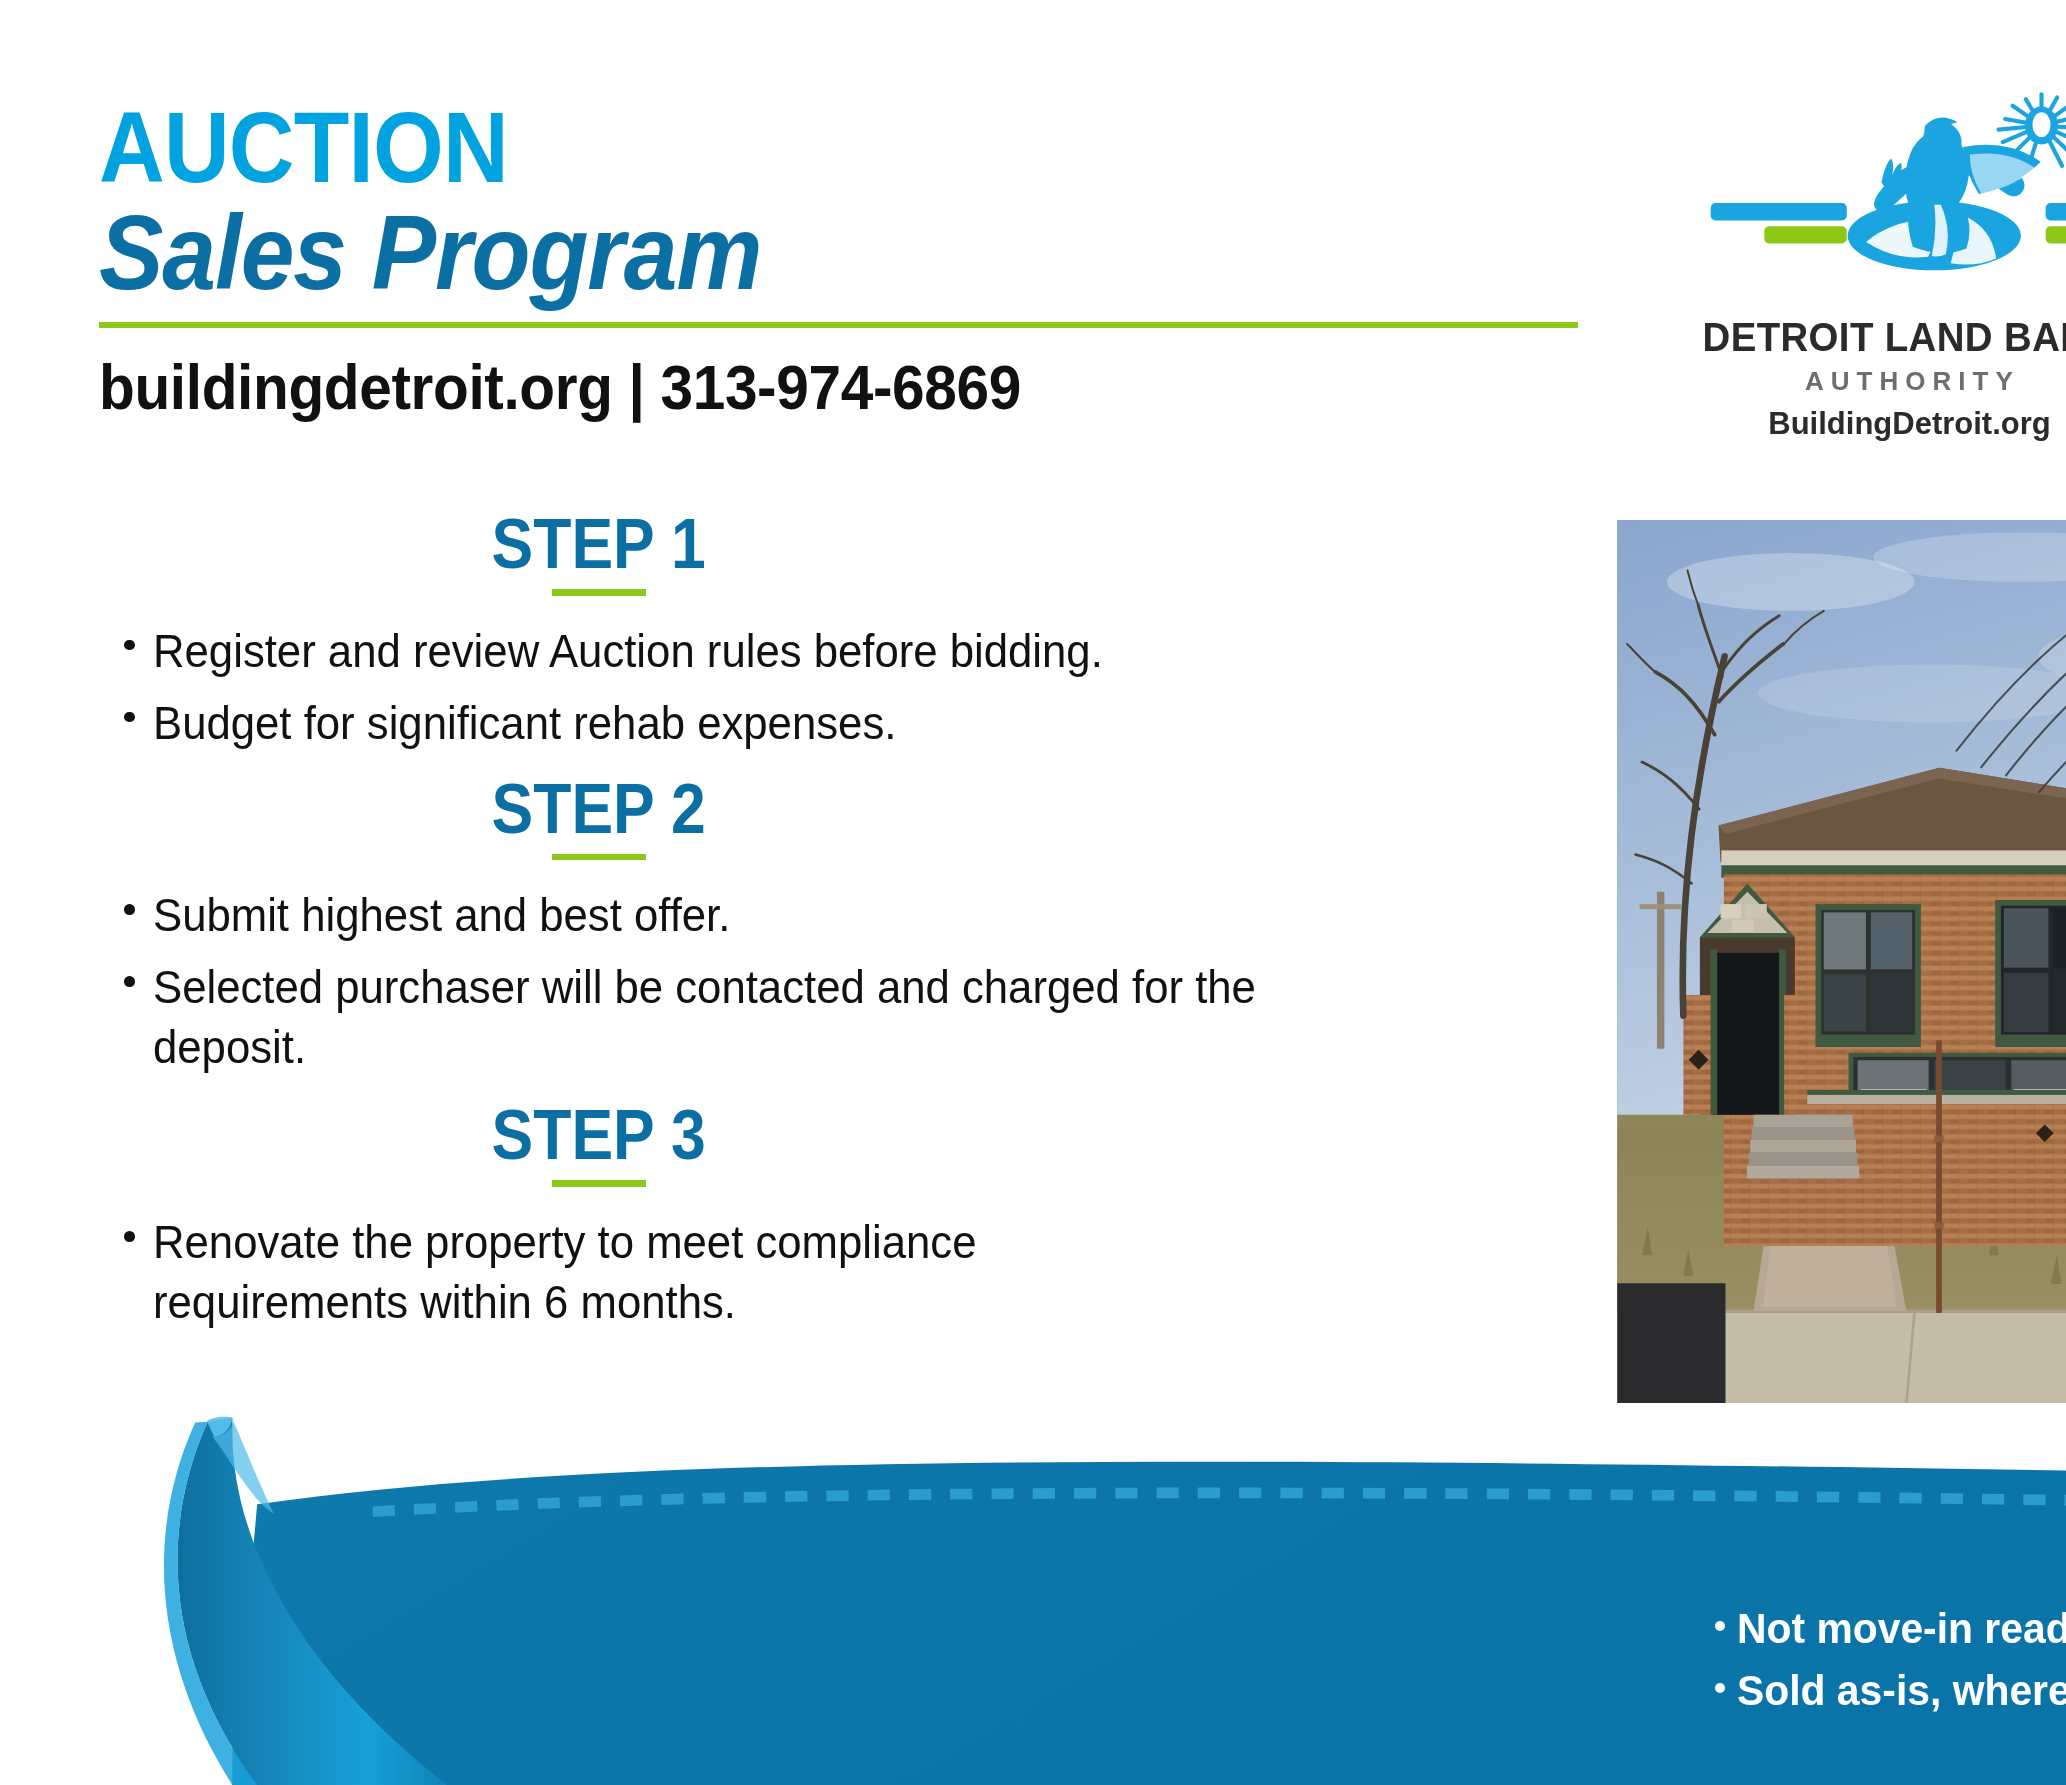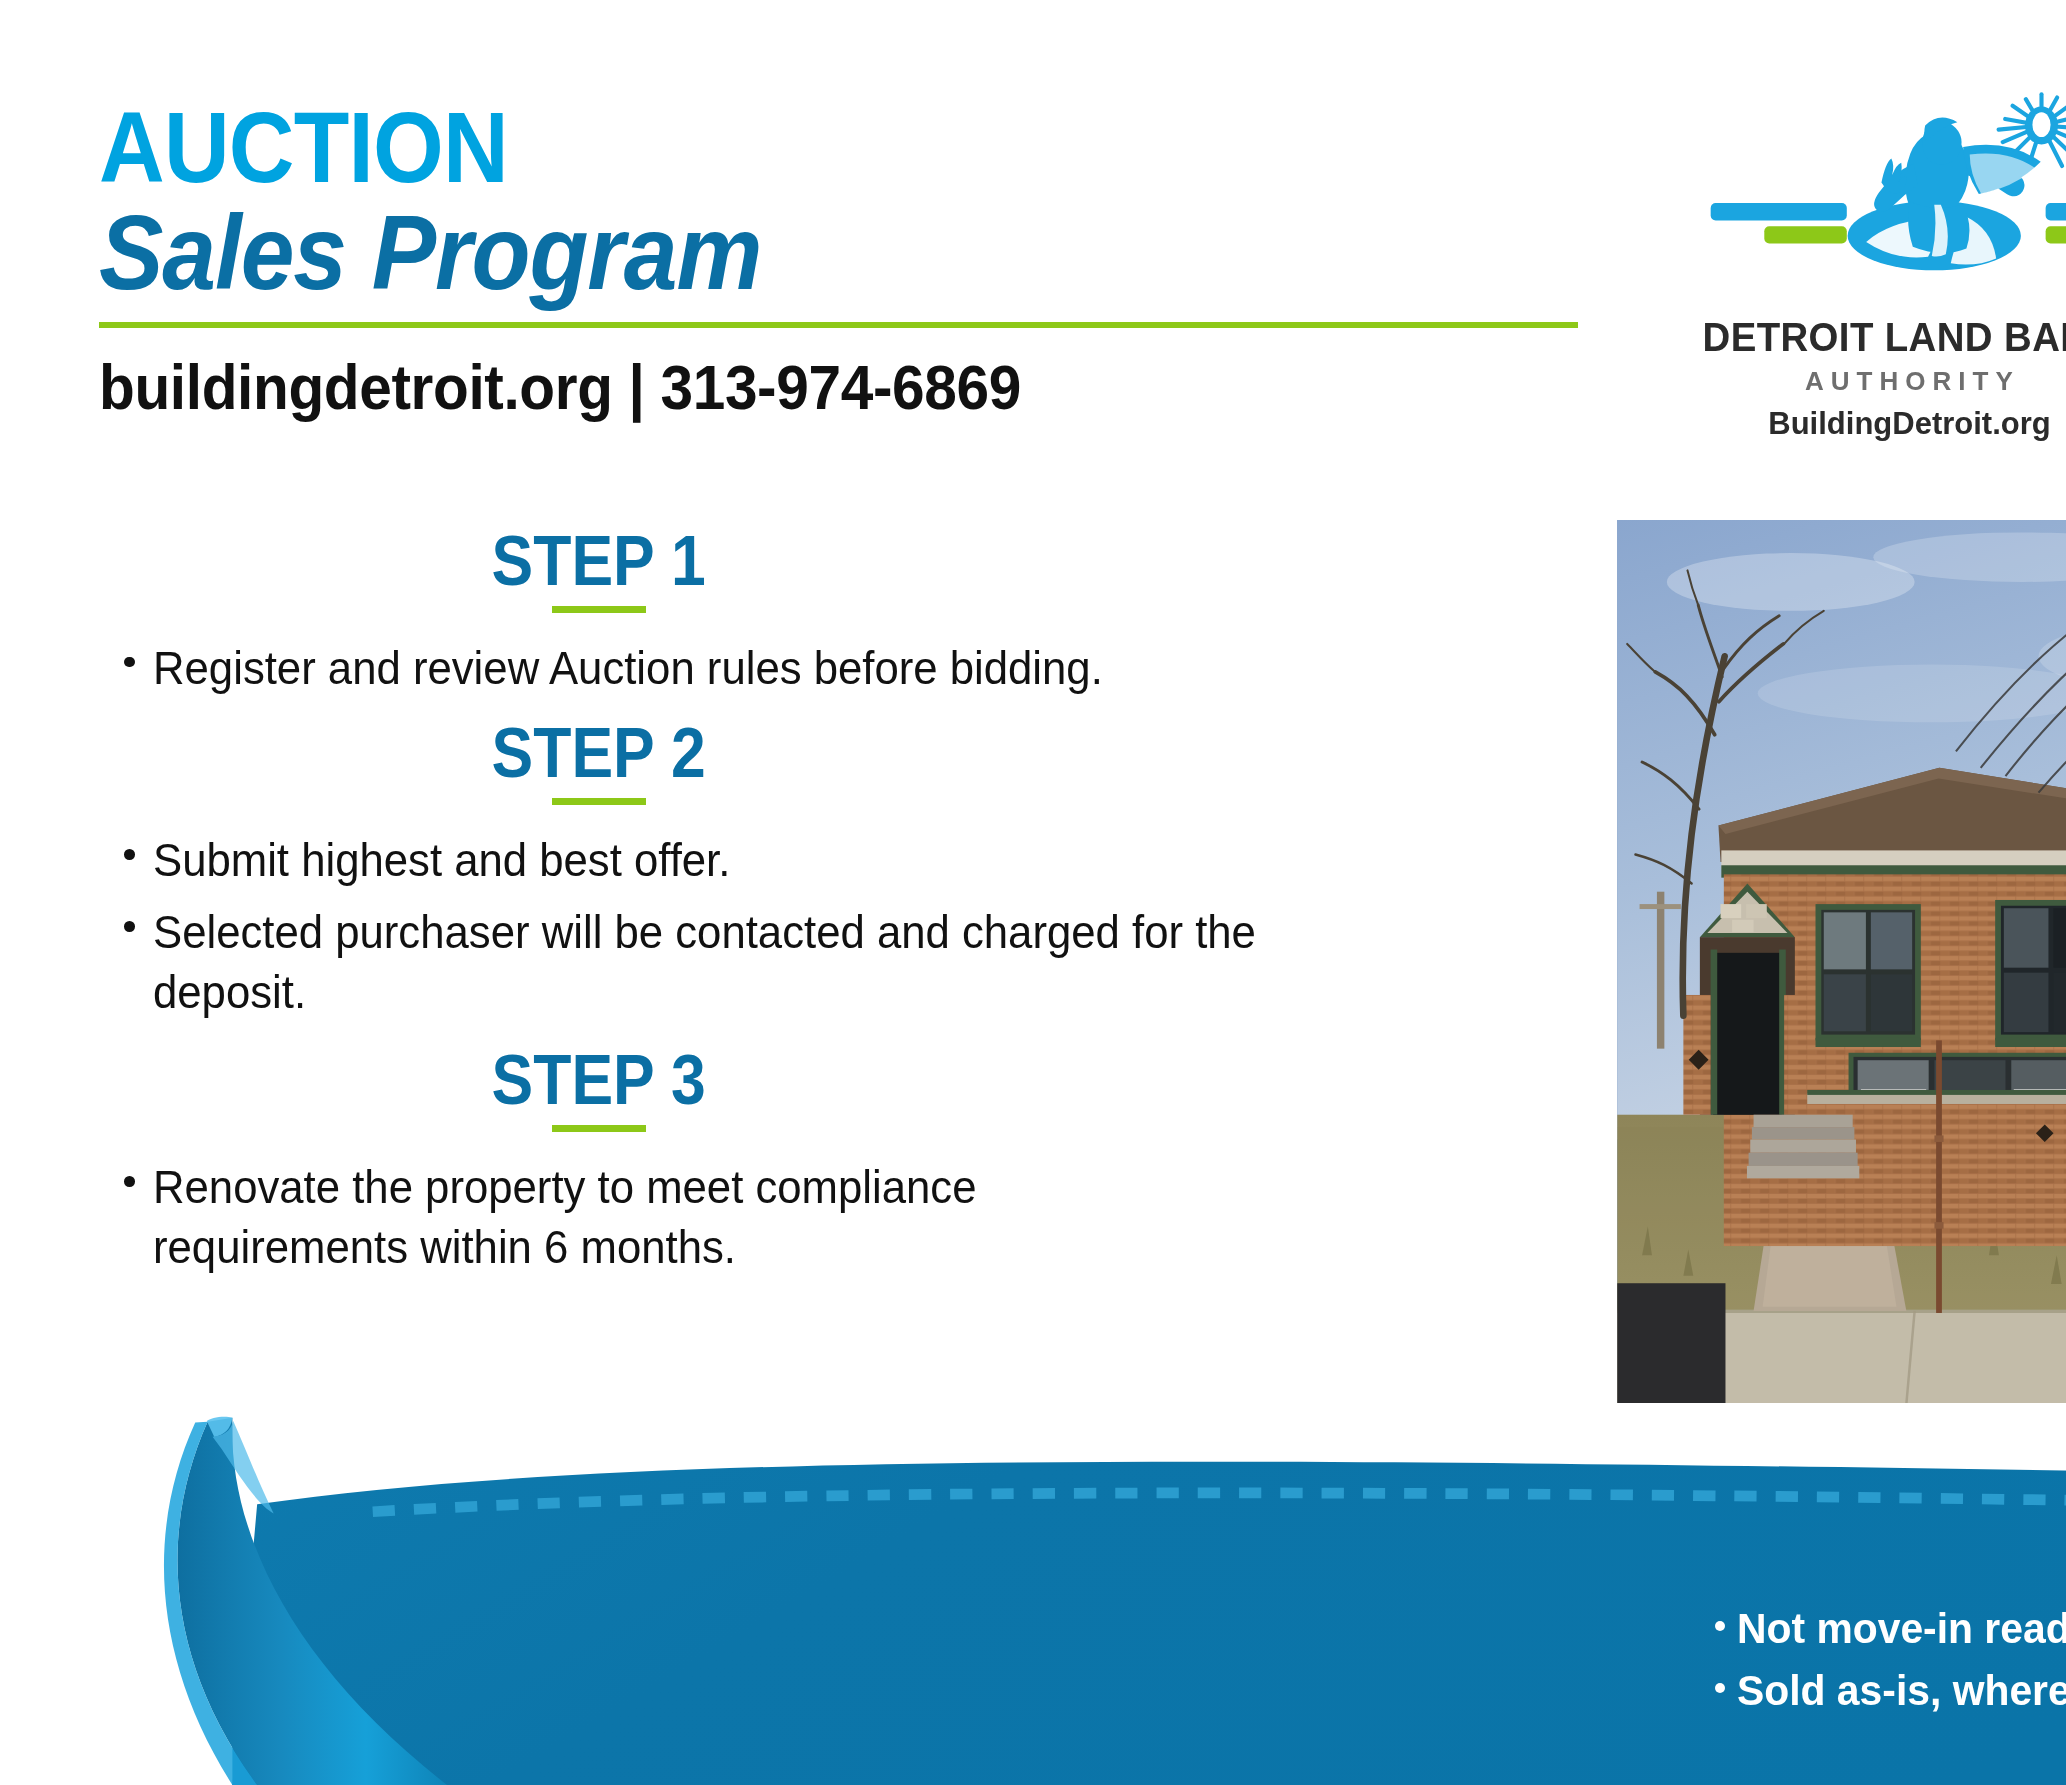--- a/index.html
+++ b/index.html
@@ -81,21 +81,21 @@
   #logo-url {
     font-family:"Liberation Sans", sans-serif;
     font-weight:bold;
     font-size:31px;
     color:#2B2B2B;
     margin-top:9px;
     white-space:nowrap;
   }
 
   
-  #steps { position:absolute; left:124px; top:525px; width:1343px; }
+  #steps { position:absolute; left:124px; top:508px; width:1343px; }
   .step-sec { width:100%; }
   .step-head-wrap { text-align:center; width:950px; }
   .step-head {
     display:inline-block;
     font-family:"Liberation Sans", sans-serif;
     font-weight:bold;
     font-size:71px;
     letter-spacing:0px;
     color:#0B6FA4;
     transform:scaleX(0.88);
@@ -416,20 +416,24 @@
   <section class="step-sec" id="step-1">
     <div class="step-head-wrap">
       <div class="step-head">STEP 1</div>
       <div class="step-underline"></div>
     </div>
     <div class="bullets">
       <div class="bullet">
         <span class="bullet-dot"></span>
         <span class="bullet-text">Register and review Auction rules before bidding.</span>
       </div>
+      <div class="bullet">
+        <span class="bullet-dot"></span>
+        <span class="bullet-text">Budget for significant rehab expenses.</span>
+      </div>
     </div>
   </section>
 
   <section class="step-sec" id="step-2">
     <div class="step-head-wrap">
       <div class="step-head">STEP 2</div>
       <div class="step-underline"></div>
     </div>
     <div class="bullets">
       <div class="bullet">

